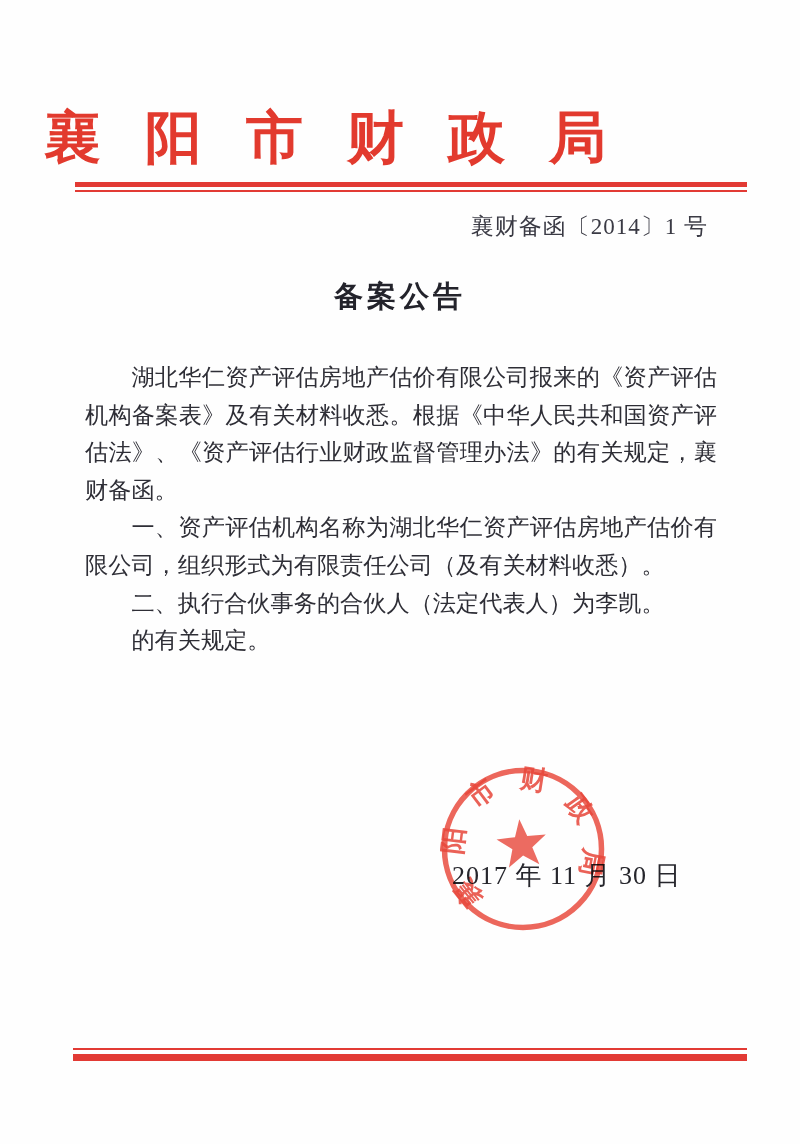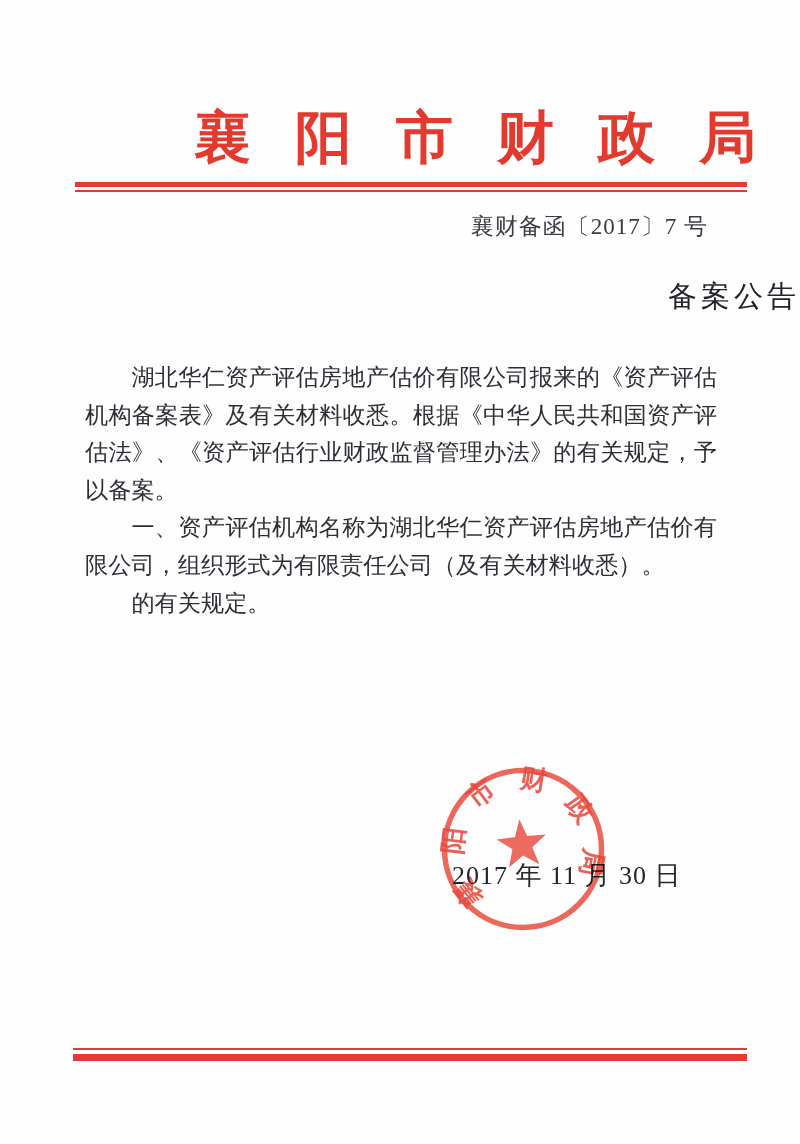--- a/index.html
+++ b/index.html
@@ -8,21 +8,21 @@
     width:800px;height:1144px;
     margin:0 auto;
     background:#fefefe;
     overflow:hidden;
     font-family:"Liberation Serif","DejaVu Serif",serif;
   }
   
   .agency-title{
     position:absolute;
     top:100px;left:0;right:0;
-    text-align:right;
+    text-align:left;
     font-size:57px;
     font-weight:700;
     color:#e23a2e;
     letter-spacing:44px;
     text-indent:44px;      
     white-space:nowrap;
   }
   .head-rule{position:absolute;left:75px;width:672px;}
   .head-rule .thick{height:5px;background:#e23a34;}
   .head-rule .thin{height:2px;background:#e23a34;margin-top:3px;}
@@ -32,23 +32,23 @@
     top:211px;right:92px;
     font-size:23px;
     color:#3a3a44;
     letter-spacing:1px;
     white-space:nowrap;
   }
   
   .doc-title{
     position:absolute;
     top:277px;left:0;right:0;
-    text-align:right;
+    text-align:center;
     font-size:29px;
-    font-weight:400;
+    font-weight:700;
     color:#23232b;
     letter-spacing:4px;
   }
   
   .body-text{
     position:absolute;
     top:359px;left:85px;width:632px;
     font-size:23.2px;
     line-height:37.6px;
     color:#2e2e36;
@@ -90,27 +90,28 @@
 
 <div class="page">
 
   <div class="agency-title">襄阳市财政局</div>
 
   <div class="head-rule" style="top:182px;">
     <div class="thick"></div>
     <div class="thin"></div>
   </div>
 
-  <div class="doc-number">襄财备函〔2017〕7 号</div>
+  <div class="doc-number">襄财备函〔2014〕1 号</div>
 
   <div class="doc-title">备案公告</div>
 
   <div class="body-text">
-    <p>湖北华仁资产评估房地产估价有限公司报来的《资产评估机构备案表》及有关材料收悉。根据《中华人民共和国资产评估法》、《资产评估行业财政监督管理办法》的有关规定，予以备案。</p>
+    <p>湖北华仁资产评估房地产估价有限公司报来的《资产评估机构备案表》及有关材料收悉。根据《中华人民共和国资产评估法》、《资产评估行业财政监督管理办法》的有关规定，襄财备函。</p>
     <p>一、资产评估机构名称为湖北华仁资产评估房地产估价有限公司，组织形式为有限责任公司（及有关材料收悉）。</p>
+    <p>二、执行合伙事务的合伙人（法定代表人）为李凯。</p>
     <p>的有关规定。</p>
   </div>
 
   <div class="doc-date">2017 年 11 月 30 日</div>
 
   <svg class="seal" viewBox="0 0 166 166">
     <circle cx="83" cy="83" r="78.5" fill="none" stroke="#ea4c3f" stroke-width="5.5" opacity="0.85"></circle>
     <path transform="translate(82,79) rotate(-6)" fill="#e8463a" opacity="0.8" d="M0,-26 L6.17,-8.49 L24.73,-8.03 L9.99,3.24 L15.28,21.03 L0,10.5
              L-15.28,21.03 L-9.99,3.24 L-24.73,-8.03 L-6.17,-8.49 Z"></path>
     <g opacity="0.85">

